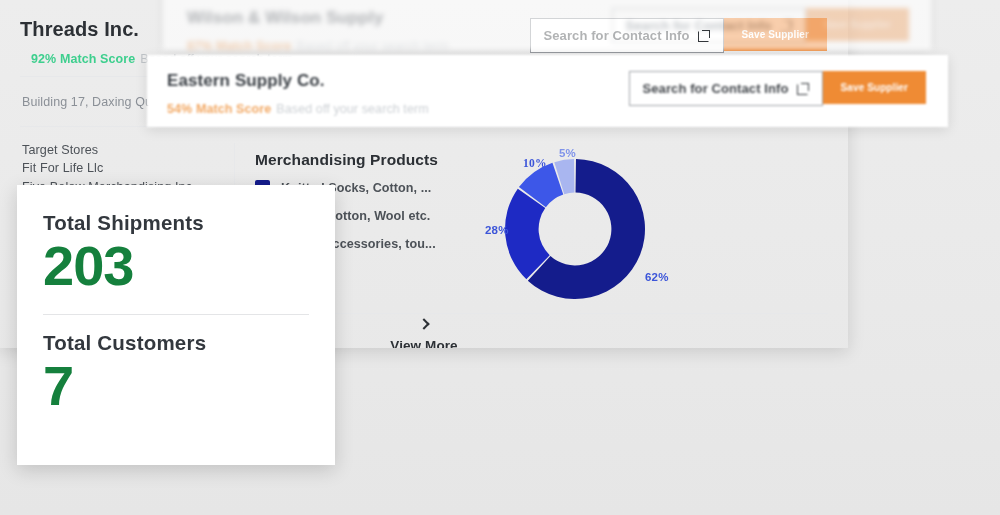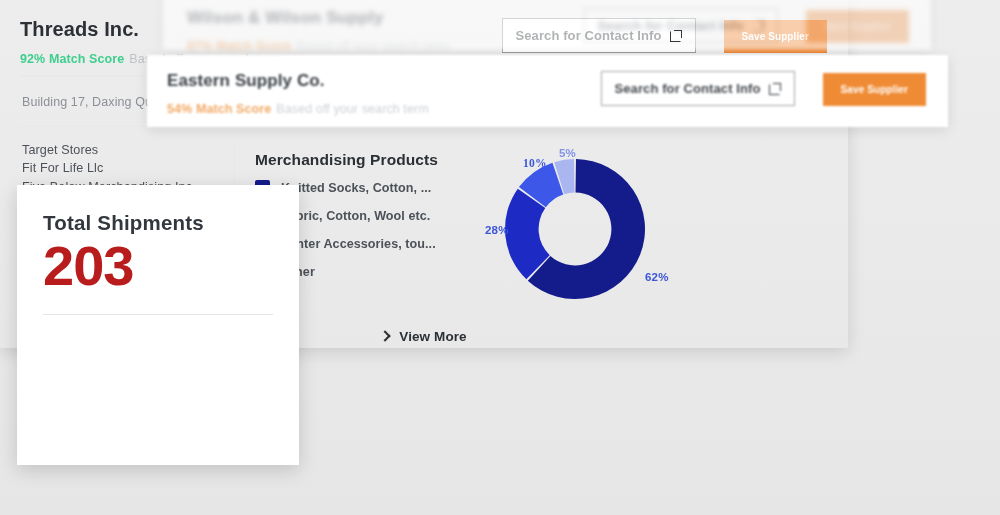--- a/index.html
+++ b/index.html
@@ -33,21 +33,21 @@
     white-space: nowrap;
   }
   .sc-sub {
     margin-top: 11px;
     font-size: 12.5px;
     white-space: nowrap;
     letter-spacing: .1px;
   }
   .sc-score { font-weight: bold; }
   .sc-basis { color: #b9bdc2; margin-left: 5px; }
-  .sc-actions { display: flex; align-items: flex-end; gap: 28px; }
+  .sc-actions { display: flex; align-items: flex-start; gap: 0; }
 
   .btn-search {
     border: 1px solid #8d9197;
     background: #fff;
     color: #33373b;
     font-family: "Liberation Sans", sans-serif;
     font-size: 13px;
     font-weight: bold;
     letter-spacing: .1px;
     padding: 9px 13px;
@@ -117,21 +117,21 @@
     display: block;
     padding: 0;
     overflow: hidden;
   }
   #threads-head {
     display: flex; align-items: flex-start; justify-content: space-between;
     padding: 18px 21px 0 20px;
     height: 76px;
   }
   #threads-head .sc-name { font-size: 20px; color: #2c3035; }
-  #threads-head .sc-score { color: #3ecf8e; }
+  #threads-head .sc-score { color: #3ecf8e; margin-left: 11px; }
   #threads-head .sc-basis { color: #bfc3c7; }
 
   .divider { height: 1px; background: #e7e8ea; margin: 0 20px; }
 
   #threads-address {
     padding: 18px 20px 17px 22px;
     font-size: 12.5px;
     color: #8b9097;
     letter-spacing: .1px;
   }
@@ -176,42 +176,42 @@
   }
 
   #threads-foot {
     display: flex; align-items: center; justify-content: center;
     gap: 9px;
     height: 44px;
   }
   .view-more {
     display: flex; align-items: center; gap: 10px;
     font-size: 13.5px; font-weight: bold; color: #2c3035;
-    cursor: pointer; letter-spacing: .1px;
+    cursor: pointer; letter-spacing: .1px; flex-direction: column;
   }
   .chev {
     width: 8px; height: 8px;
     border-top: 2px solid #2c3035; border-right: 2px solid #2c3035;
     transform: rotate(45deg);
   }
 
   
   #card-stats {
     position: absolute;
-    left: 17px; top: 185px; width: 282px; height: 280px;
+    left: 17px; top: 185px; width: 318px; height: 280px;
     background: #fff;
     box-shadow: 0 5px 18px rgba(0,0,0,.16);
     padding: 26px 26px 0 26px;
   }
   .stat-label {
     font-size: 20.5px; font-weight: bold; color: #33383e;
     letter-spacing: .2px;
   }
   .stat-value {
-    font-size: 56px; font-weight: bold; color: #b91c1c;
+    font-size: 56px; font-weight: bold; color: #15803d;
     line-height: 62px; letter-spacing: -1px;
   }
   .stat-sep { height: 1px; background: #e4e5e7; margin: 17px 0 16px 0; }
 </style>
 </head>
 <body>
 
 <div id="stage">
 
   <div class="supplier-card" id="card-wilson">
@@ -331,15 +331,19 @@
       </div>
     </div>
   </div>
 
   <div id="card-stats">
     <div>
       <div class="stat-label">Total Shipments</div>
       <div class="stat-value">203</div>
     </div>
     <div class="stat-sep"></div>
+    <div>
+      <div class="stat-label">Total Customers</div>
+      <div class="stat-value">7</div>
+    </div>
   </div>
 
 </div>
 
 </body></html>

